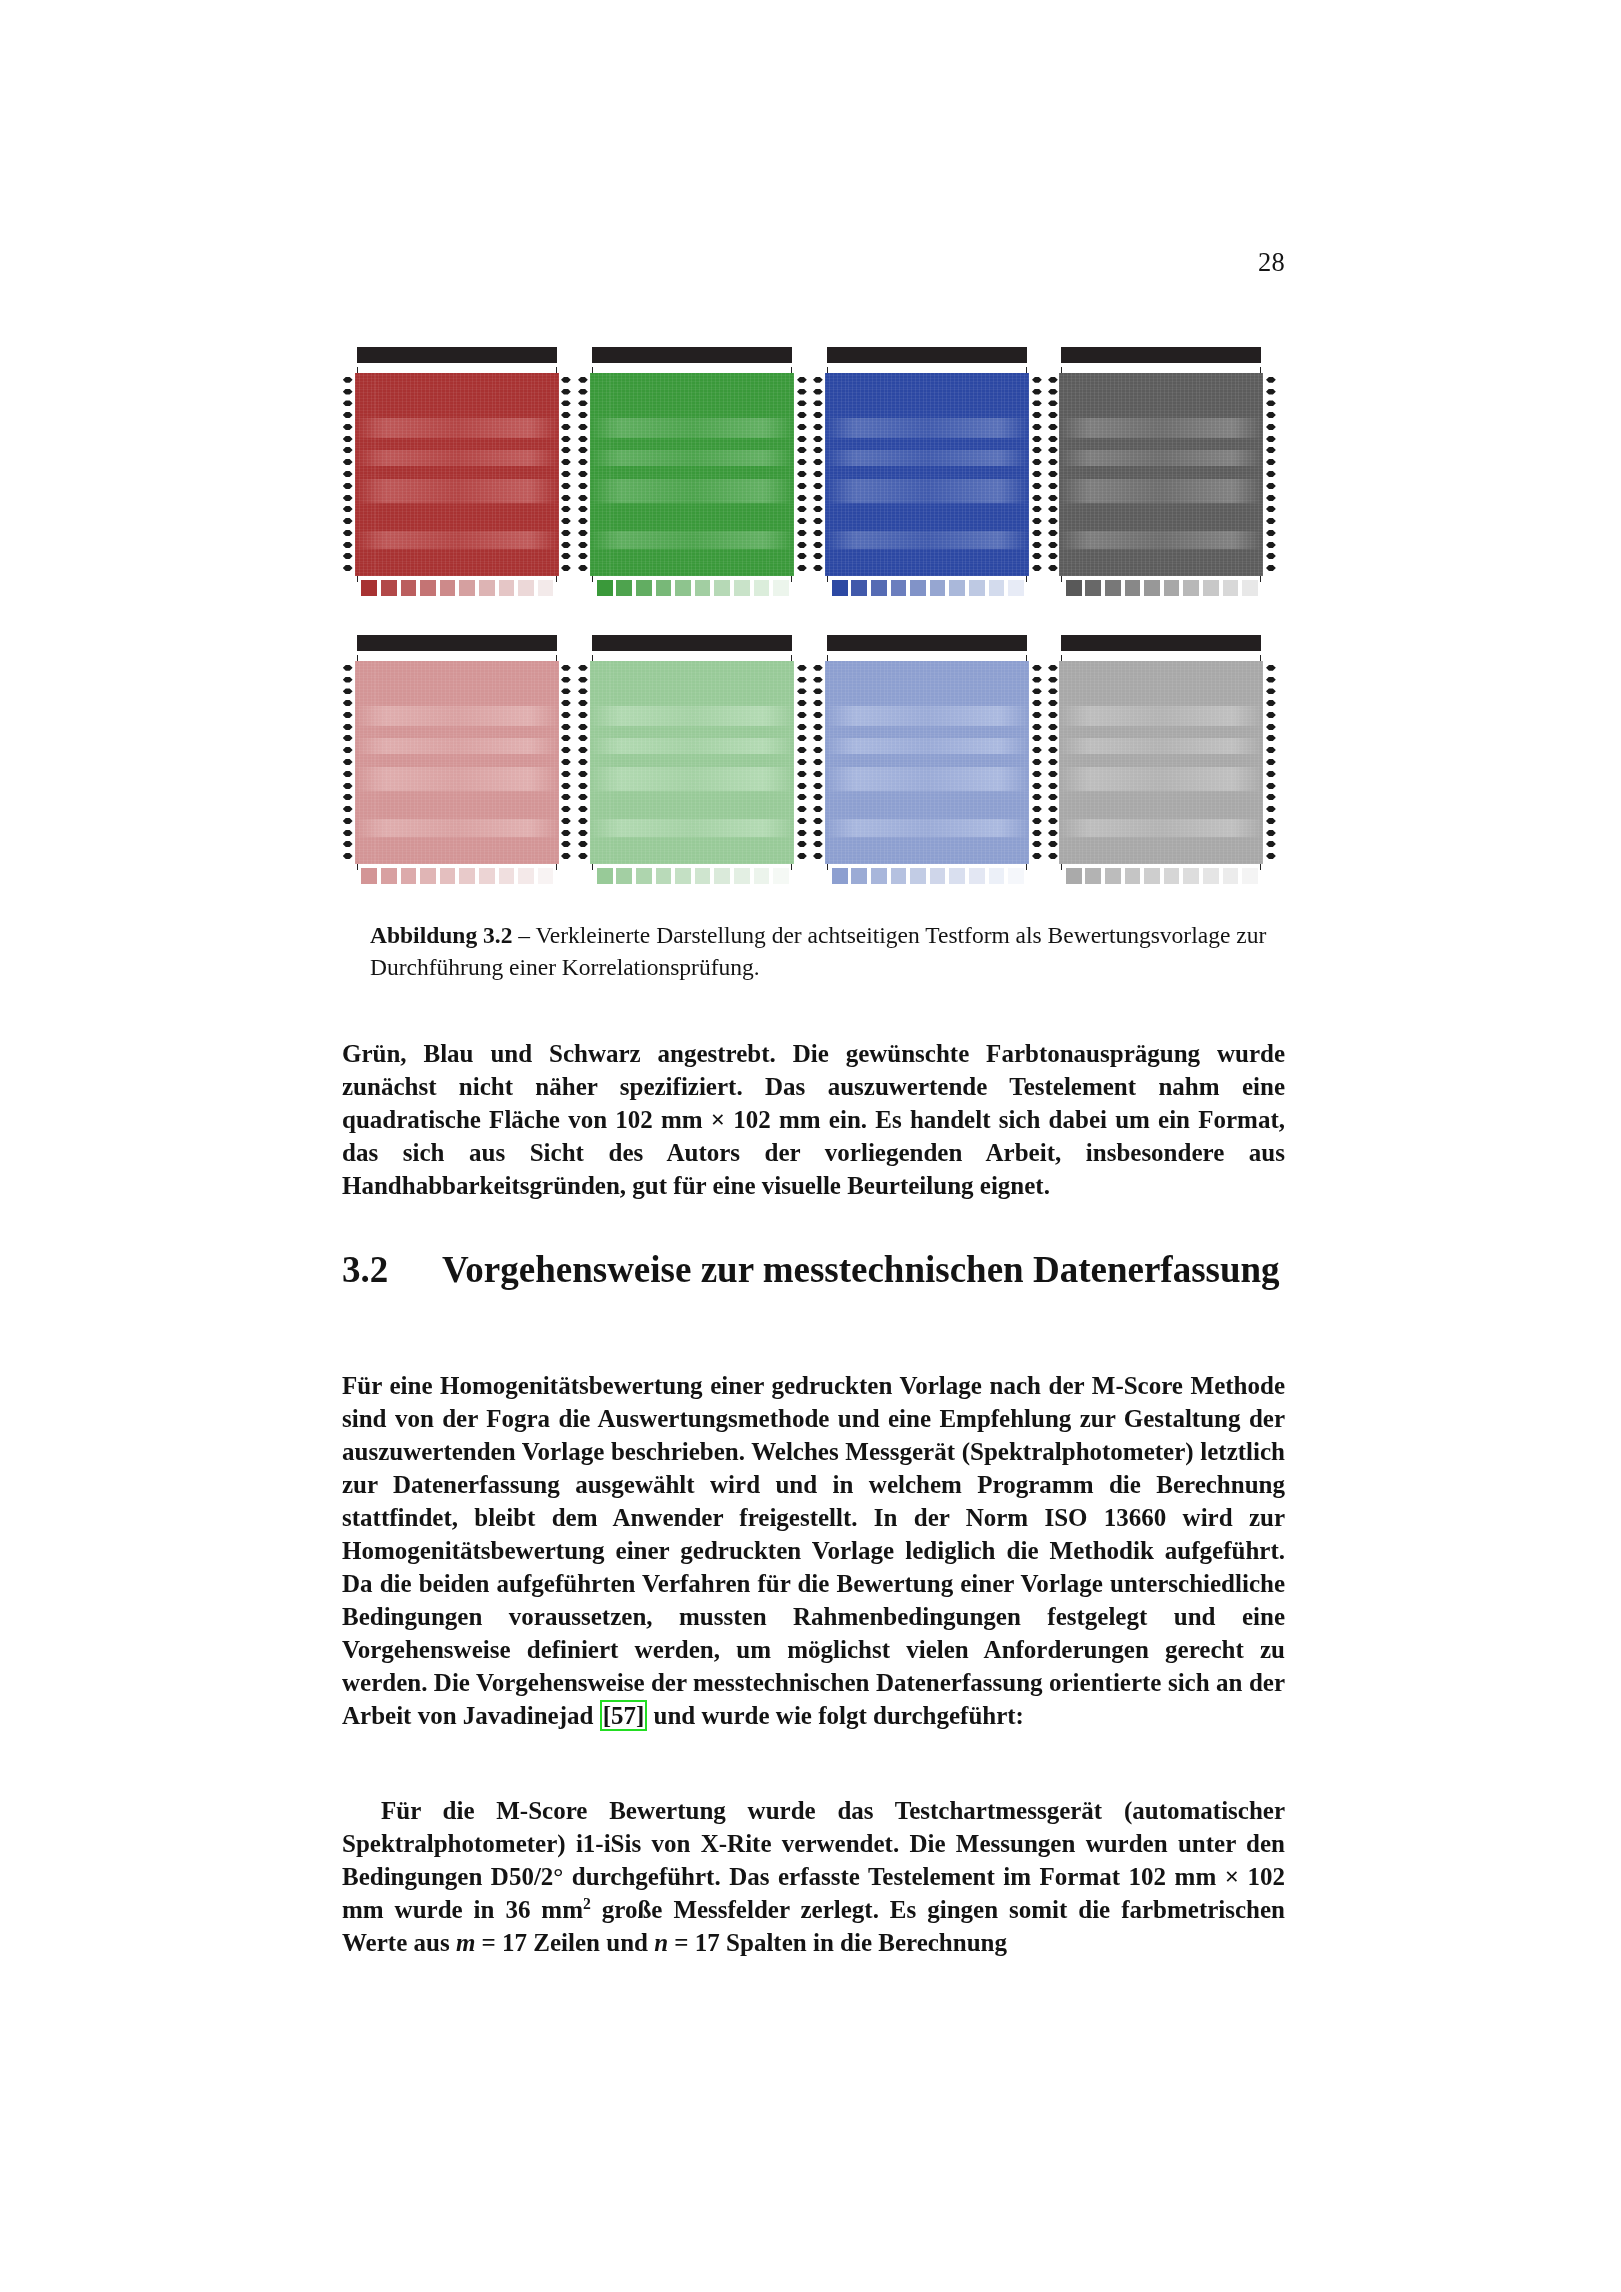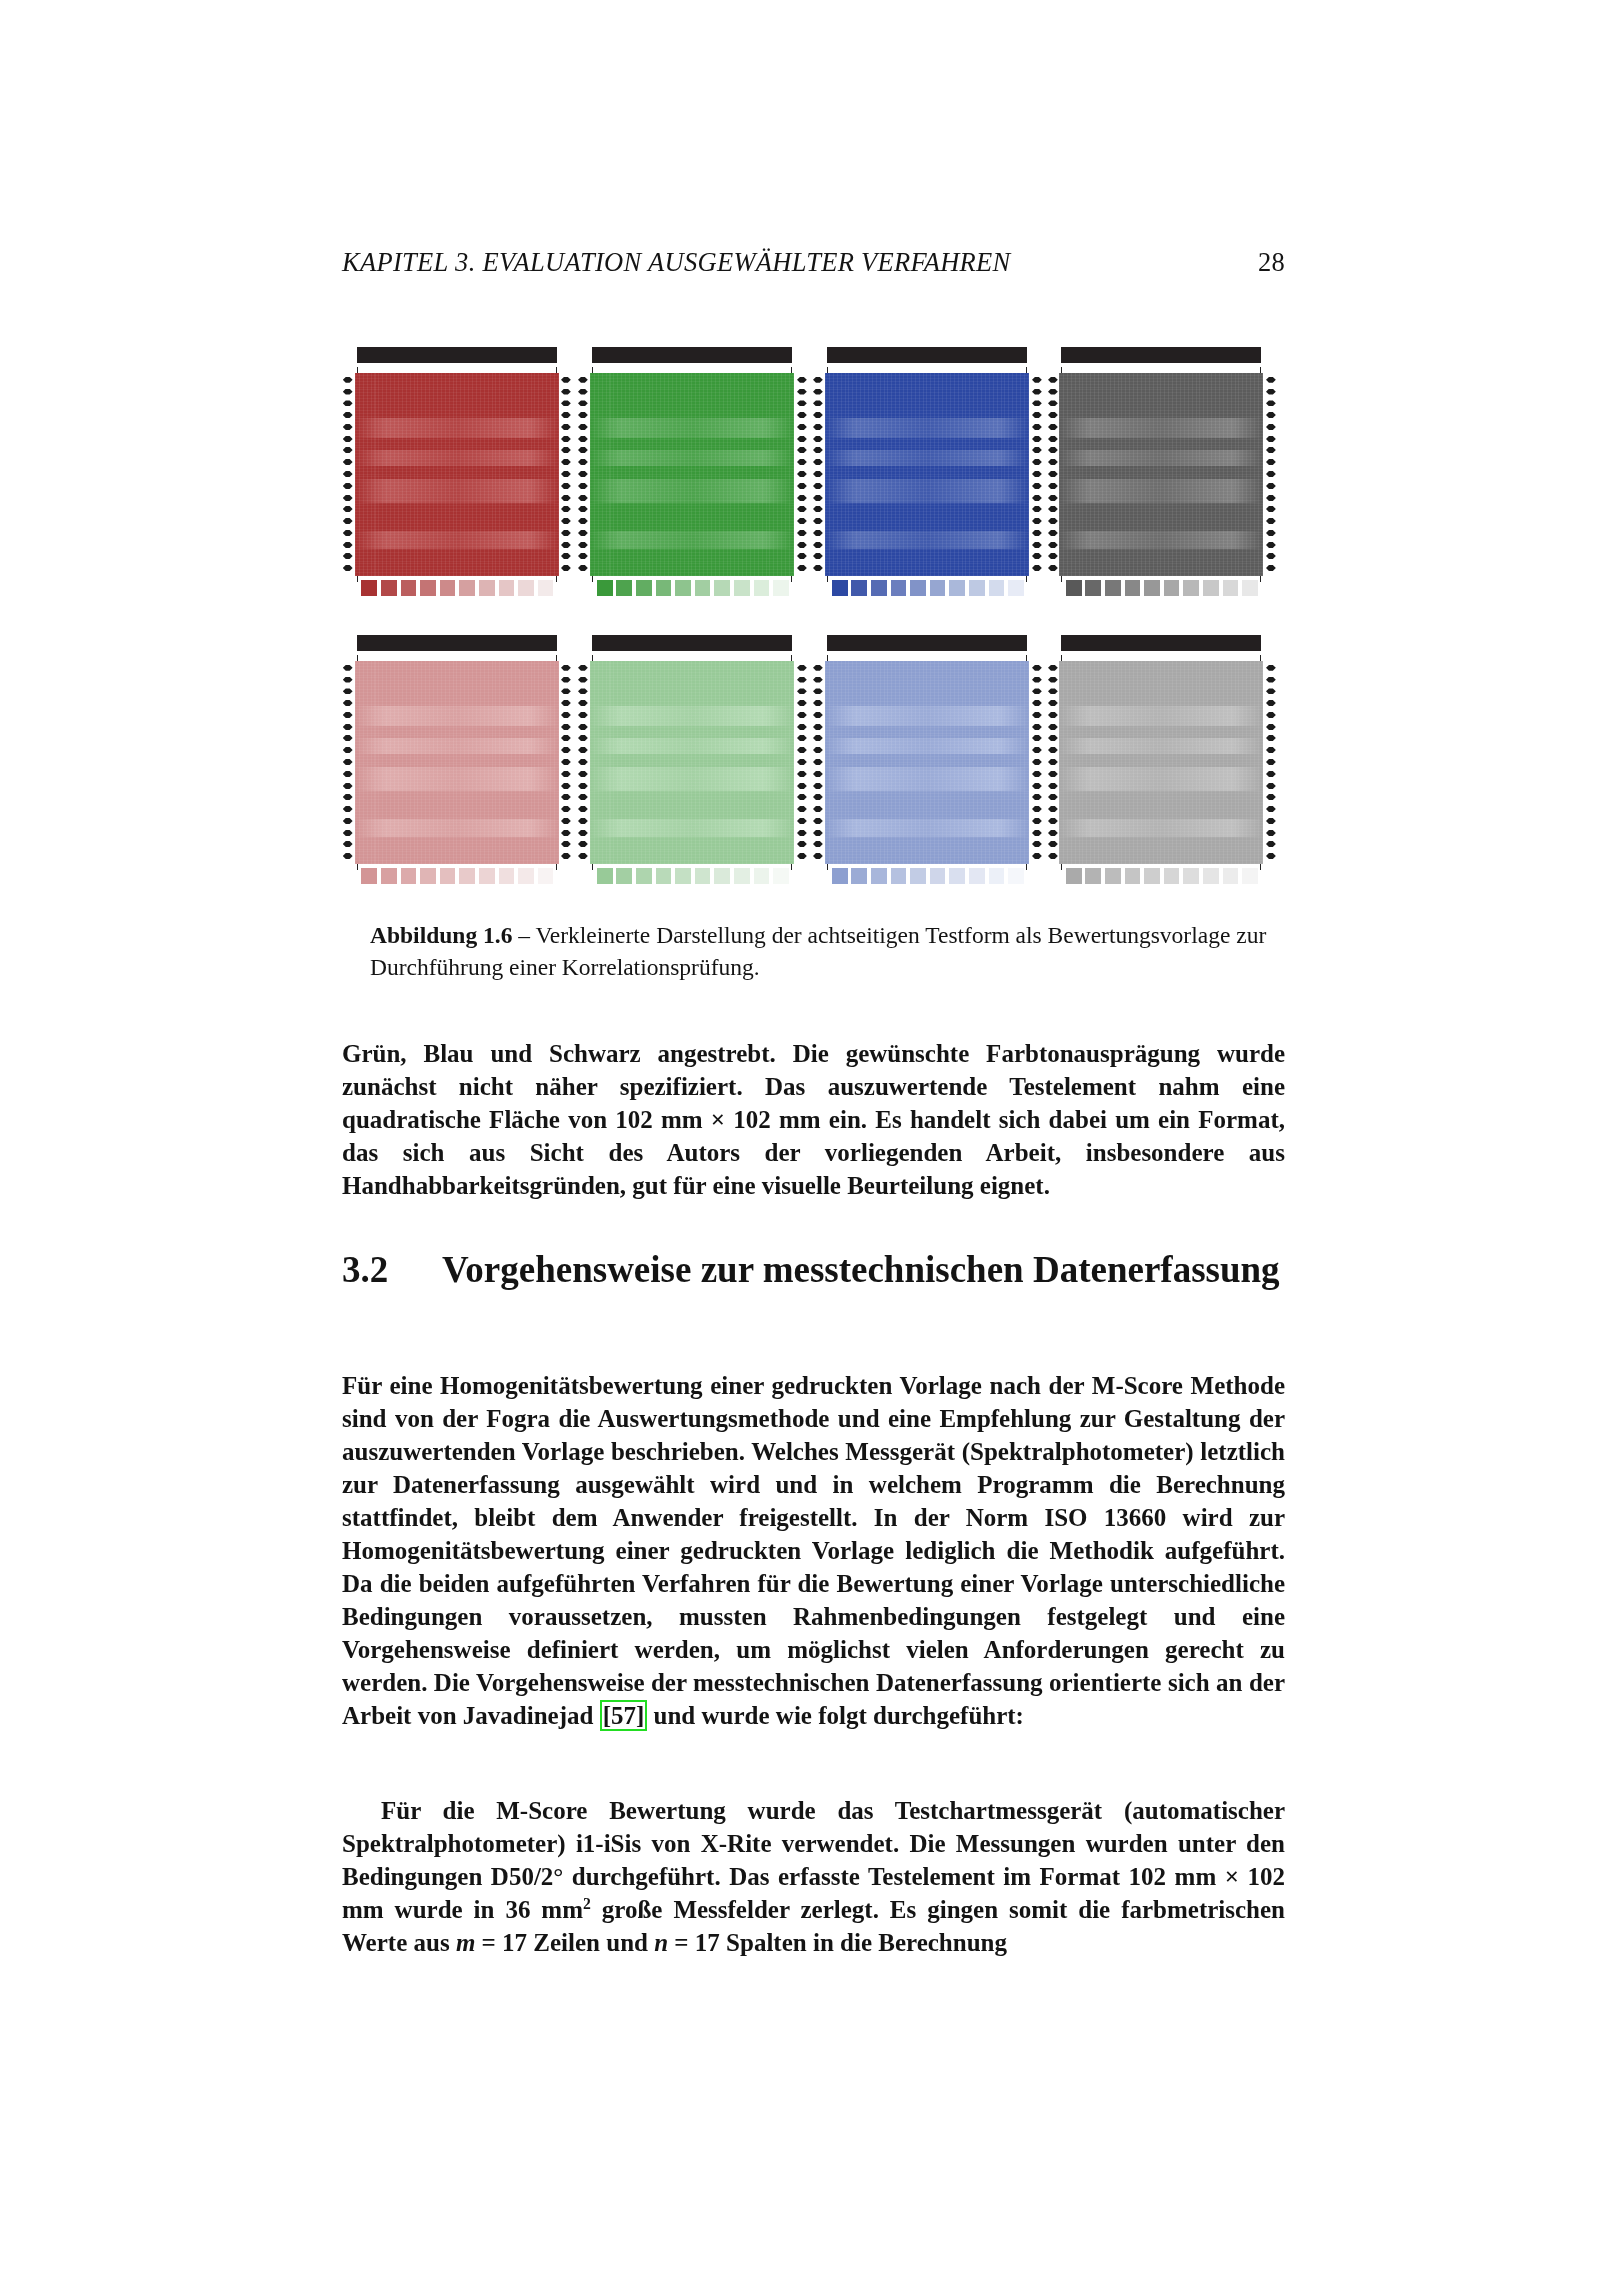--- a/index.html
+++ b/index.html
@@ -42,21 +42,20 @@
   .p2 { top: 1369px; }
   .p3 { top: 1794px; text-indent: 39px; }
   .cite { display: inline-block; border: 2px solid #22dd22; padding: 0 1px; line-height: 27.4px; }
   sup { font-size: 15.7px; line-height: 0; }
   i.math { font-style: italic; }
 </style>
 </head>
 <body>
 
 <div class="abs running-head">
-  <span class="title">KAPITEL 3.  EVALUATION AUSGEWÄHLTER VERFAHREN</span>
   <span class="pageno">28</span>
 </div>
 
 <div class="abs figure" id="figure">
     <div class="panel" style="left: 21.6px; top: 0px; width: 204px; height: 274px;">
       <div class="bar" style="left: 2px; top: 13.7px; width: 200px;"></div>
       <div class="patch" style="left: 0px; top: 40px; width: 204px; height: 203px; background: rgb(168, 50, 50);">
         <div class="band" style="top: 45px; height: 20px; background: linear-gradient(90deg, rgba(200, 106, 106, 0) 0%, rgba(200, 106, 106, 0.667) 15%, rgba(200, 106, 106, 0.333) 50%, rgba(200, 106, 106, 0.733) 85%, rgba(200, 106, 106, 0) 100%);"></div>
         <div class="band" style="top: 77px; height: 16px; background: linear-gradient(90deg, rgba(200, 106, 106, 0) 0%, rgba(200, 106, 106, 0.667) 15%, rgba(200, 106, 106, 0.333) 50%, rgba(200, 106, 106, 0.733) 85%, rgba(200, 106, 106, 0) 100%);"></div>
         <div class="band" style="top: 106px; height: 24px; background: linear-gradient(90deg, rgba(200, 106, 106, 0) 0%, rgba(200, 106, 106, 0.667) 15%, rgba(200, 106, 106, 0.333) 50%, rgba(200, 106, 106, 0.733) 85%, rgba(200, 106, 106, 0) 100%);"></div>
@@ -562,21 +561,21 @@
       <div class="marker" style="top: 133px;"></div>
       <div class="marker" style="top: 145px;"></div>
       <div class="marker" style="top: 157px;"></div>
       <div class="marker" style="top: 169px;"></div>
       <div class="marker" style="top: 180px;"></div>
       <div class="marker" style="top: 192px;"></div>
     </div>
   </div>
 
 <div class="abs caption">
-  <b>Abbildung 1.6</b><span> – Verkleinerte Darstellung der achtseitigen Testform als Bewertungsvorlage zur Durchführung einer Korrelationsprüfung.</span>
+  <b>Abbildung 3.2</b><span> – Verkleinerte Darstellung der achtseitigen Testform als Bewertungsvorlage zur Durchführung einer Korrelationsprüfung.</span>
 </div>
 
 <div class="abs body-text p1">
   <p>Grün, Blau und Schwarz angestrebt. Die gewünschte Farbtonausprägung wurde zunächst nicht näher spezifiziert. Das auszuwertende Testelement nahm eine quadratische Fläche von 102 mm × 102 mm ein. Es handelt sich dabei um ein Format, das sich aus Sicht des Autors der vorliegenden Arbeit, insbesondere aus Handhabbarkeitsgründen, gut für eine visuelle Beurteilung eignet.</p>
 </div>
 
 <div class="abs section-heading">
   <span class="num">3.2</span>
   <span class="text">Vorgehensweise zur messtechnischen Datenerfassung</span>
 </div>

